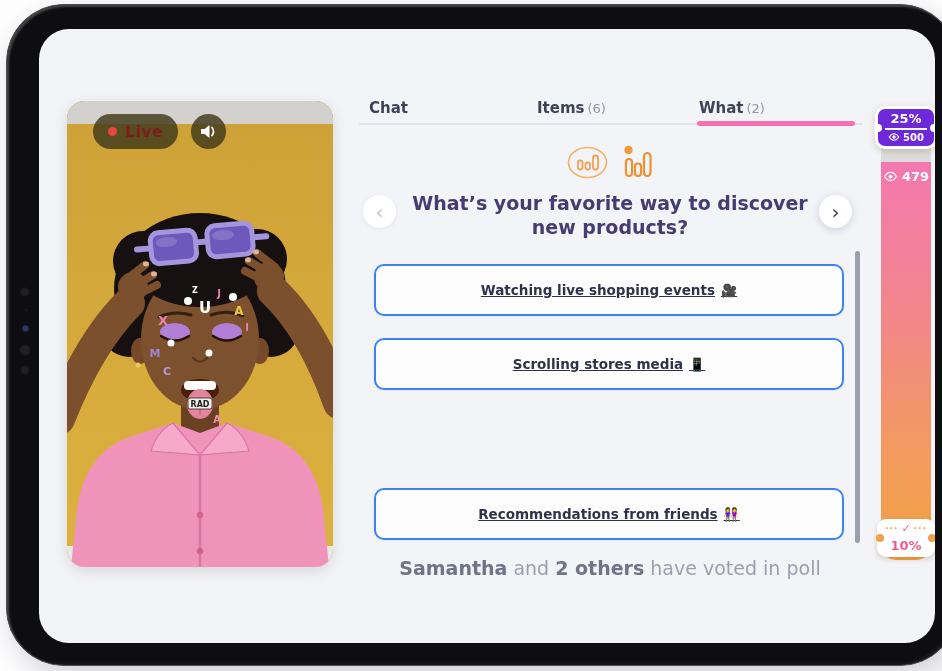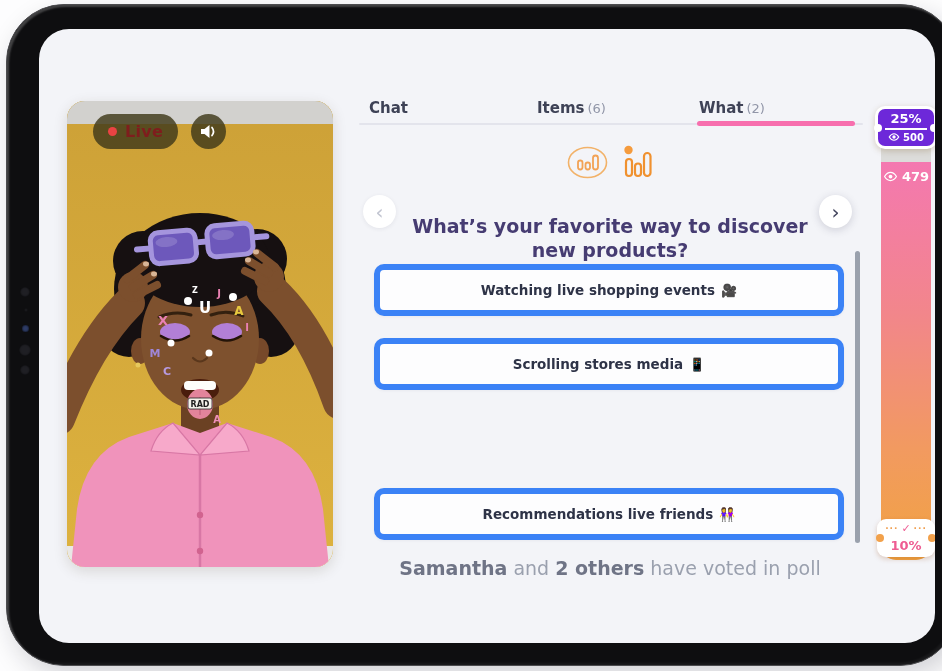--- a/index.html
+++ b/index.html
@@ -31,31 +31,31 @@
   .tab { position:absolute; top:0; font-size:15px; font-weight:600; color:#3e4256; cursor:pointer; }
   .tab .cnt { font-size:13px; font-weight:400; color:#9196a8; margin-left:3px; }
   .tab-divider { position:absolute; left:2px; right:0; top:24px; height:2px; background:#e3e4ec; border-radius:1px; }
   .tab-underline { position:absolute; left:340px; top:22px; width:158px; height:5px;
     background:#f76fae; border-radius:3px; }
 
   .indicators { position:absolute; left:0; top:46px; width:100%; display:flex;
     justify-content:center; align-items:center; gap:14px; }
 
   .question { position:absolute; left:32px; top:92px; width:442px; text-align:center;
-    font-size:19px; font-weight:700; color:#463c72; line-height:1.28;margin-top:23px; }
+    font-size:19px; font-weight:700; color:#463c72; line-height:1.28; }
   .nav-circle { position:absolute; top:96px; width:33px; height:33px; border-radius:50%;
     background:#fff; display:flex; align-items:center; justify-content:center;
     font-size:20px; line-height:1; cursor:pointer; }
   .nav-prev { left:6px; color:#c2c5d1; box-shadow:0 1px 4px rgba(40,40,70,.08); }
   .nav-next { left:462px; color:#45475f; box-shadow:0 2px 8px rgba(40,40,70,.18); }
 
   .option { position:absolute; left:17px; width:470px; height:52px; background:#fdfdfe;
-    border:6px solid #3b82f6; border-radius:10px; box-shadow:0 1px 3px rgba(40,40,80,.05);
+    border:2px solid #3b82f6; border-radius:10px; box-shadow:0 1px 3px rgba(40,40,80,.05);
     display:flex; align-items:center; justify-content:center; gap:6px; cursor:pointer;
-    font-size:13.5px; font-weight:700; color:#2e3347; }
+    font-size:13.5px; font-weight:700; color:#2e3347;text-decoration:underline; }
   .option .emoji { font-size:13px; font-weight:400; }
 
   .poll-footer { position:absolute; left:0; top:458px; width:100%; text-align:center;
     font-size:19px; color:#9aa0ae; }
   .poll-footer b { color:#6f7486; font-weight:700; }
 
   .scrollbar { position:absolute; left:816px; top:222px; width:5px; height:292px;
     background:#9aa1ad; border-radius:3px; }
 
   
@@ -241,21 +241,21 @@
 
       <div class="option" style="top:165px">
         <span>Watching live shopping events</span>
         <span class="emoji">🎥</span>
       </div>
       <div class="option" style="top:239px">
         <span>Scrolling stores media</span>
         <span class="emoji">📱</span>
       </div>
       <div class="option" style="top:389px">
-        <span>Recommendations live friends</span>
+        <span>Recommendations from friends</span>
         <span class="emoji">👭</span>
       </div>
 
       <div class="poll-footer">
         <b>Samantha</b><span> and </span><b>2 others</b><span> have voted in poll</span>
       </div>
     </div>
 
     <div class="scrollbar"></div>
 

